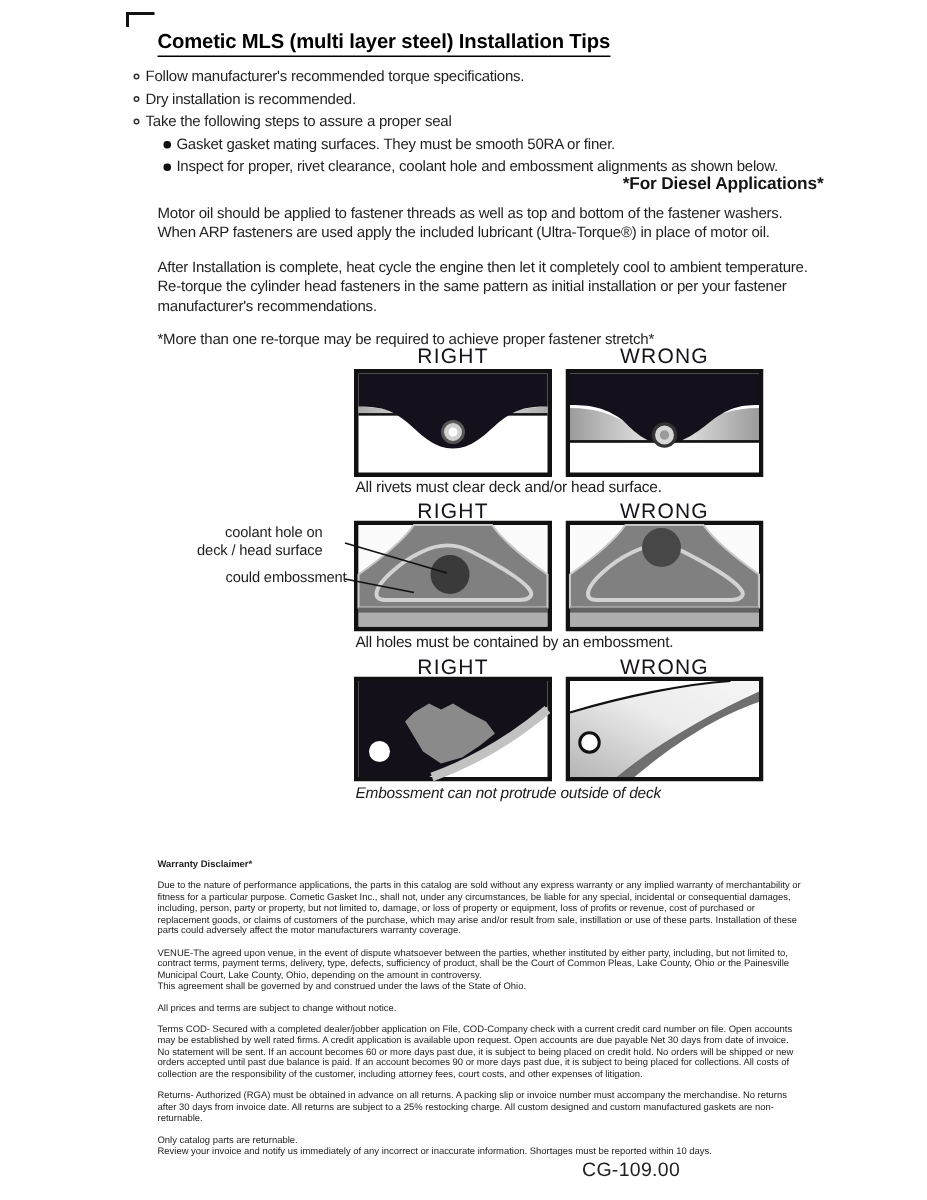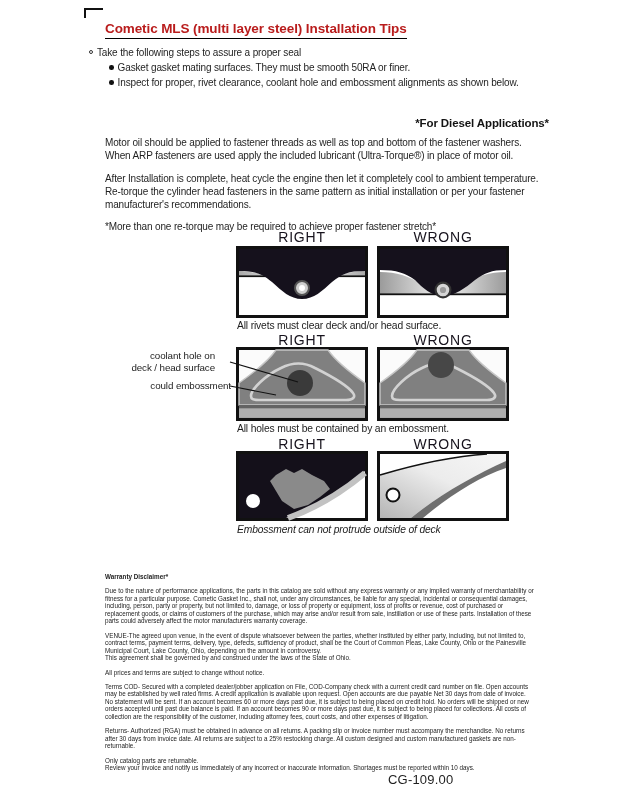--- a/index.html
+++ b/index.html
@@ -10,21 +10,21 @@
   }
   .abs { position:absolute; }
 
   .corner-mark { left:84px; top:8px; width:19px; height:10px;
     border-top:2.5px solid #111; border-left:2.5px solid #111; }
 
   .intro { left:88px; top:19px; width:460px; }
   .doc-title {
     display:inline-block; margin-left:17px;
     font-size:13.5px; font-weight:700; letter-spacing:-0.1px;
-    padding-bottom:2px; border-bottom:1.7px solid #000; color:#b91c1c;
+    padding-bottom:2px; border-bottom:1.7px solid #000; color:#000000;
   }
   .bullets { margin-top:6px; font-size:10px; letter-spacing:-0.15px; color:#1f1f1f; }
   .bullet { display:flex; align-items:flex-start; line-height:15px; white-space:nowrap; }
   .bdot { width:4px; height:4px; border:1.1px solid #333; border-radius:50%;
     margin:5px 4px 0 1px; flex:none; }
   .sub { margin-left:21px; }
   .sdot { width:4.6px; height:4.6px; background:#111; border-radius:50%;
     margin:5px 4px 0 0; flex:none; }
 
   .diesel { left:105px; top:117px; width:444px;
@@ -55,20 +55,28 @@
   .pagecode { left:388px; top:772px; font-size:13px; letter-spacing:0.2px; color:#1e1e1e; }
 </style>
 </head>
 <body>
 
 <div class="abs corner-mark"></div>
 
 <div class="abs intro">
   <div class="doc-title">Cometic MLS (multi layer steel) Installation Tips</div>
   <div class="bullets">
+    <div class="bullet">
+      <span class="bdot"></span>
+      <span>Follow manufacturer's recommended torque specifications.</span>
+    </div>
+    <div class="bullet">
+      <span class="bdot"></span>
+      <span>Dry installation is recommended.</span>
+    </div>
     <div class="bullet">
       <span class="bdot"></span>
       <span>Take the following steps to assure a proper seal</span>
     </div>
     <div class="bullet sub">
       <span class="sdot"></span>
       <span>Gasket gasket mating surfaces.  They must be smooth 50RA or finer.</span>
     </div>
     <div class="bullet sub">
       <span class="sdot"></span>

